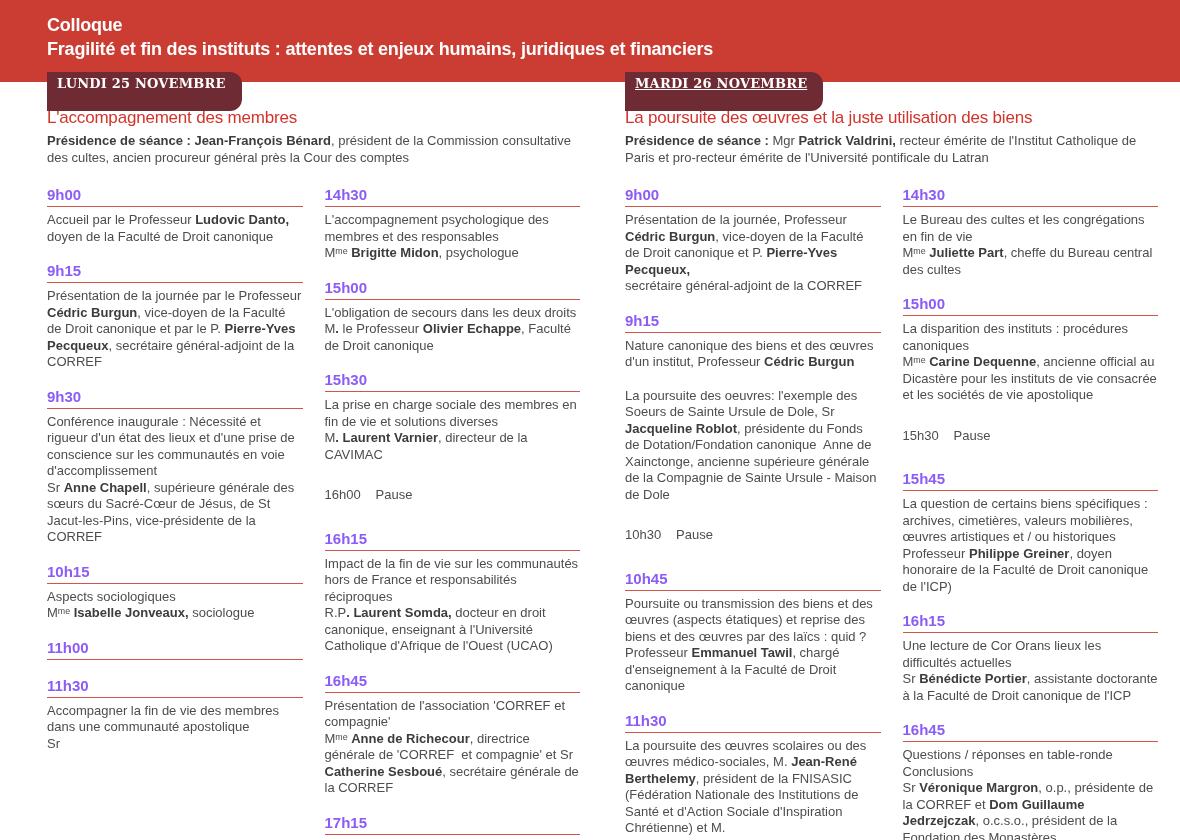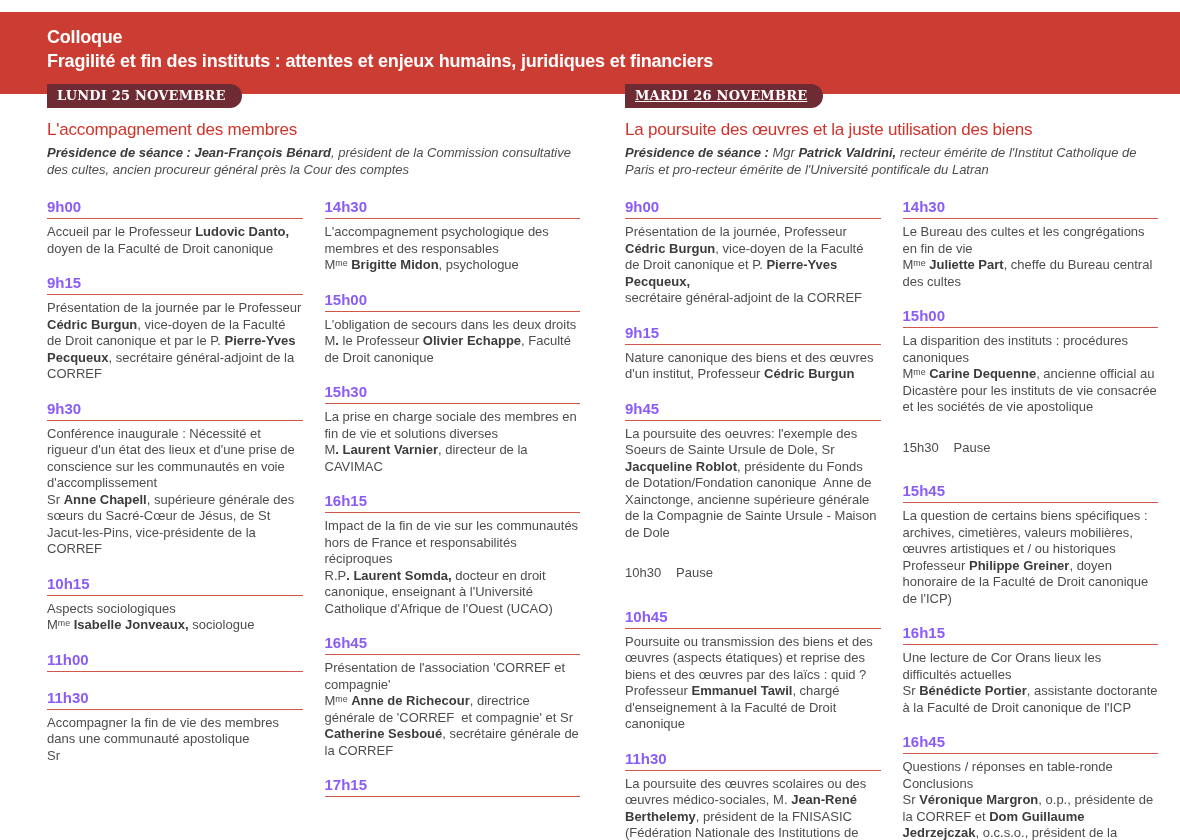--- a/index.html
+++ b/index.html
@@ -2,48 +2,47 @@
 <html><head>
 <meta charset="utf-8">
 <style>
   html,body{margin:0;padding:0;}
   body{
     width:1180px;height:840px;background:#ffffff;
     font-family:"Liberation Sans",sans-serif;color:#4d4d4d;
     -webkit-font-smoothing:antialiased;overflow:hidden;
   }
   
-  .band{position:relative;height:82px;background:#cb3c33;margin-top:12px;}
+  .band{position:relative;height:82px;background:#cb3c33;}
   .band-inner{padding:13px 0 0 47px;}
   .kicker,.main-title{
     color:#fff;font-weight:bold;font-size:18px;line-height:24px;
     letter-spacing:-0.2px;margin:0;
   }
   .badge{
-    position:absolute;top:72px;height:24px;line-height:23px;
+    position:absolute;top:72px;height:39px;line-height:23px;
     background:#6f2b33;color:#fff;
     font-family:"DejaVu Serif",serif;font-weight:bold;font-size:13px;
     padding:0 16px 0 10px;border-radius:0 12px 12px 0;
     letter-spacing:0.2px;white-space:nowrap;
   }
   .badge-0{left:47px;}
   .badge-1{left:625px;text-decoration:underline;}
   
   .content{
     display:grid;grid-template-columns:533px 533px;column-gap:45px;
     padding:26px 0 0 47px;
   }
   .day-title{
     color:#d2342b;font-size:17px;font-weight:normal;
     letter-spacing:-0.2px;margin:0 0 4px;
   }
   .presidence{
     font-size:13px;line-height:17px;margin:0 0 20px;
     white-space:pre-wrap;
-    font-style:italic;
   }
   .presidence b{color:#3c3c3c;}
   .cols{display:grid;grid-template-columns:1fr 1fr;column-gap:22px;align-items:start;}
   
   .session{margin:0 0 17px;}
   .time{
     color:#8b5cf6;font-weight:bold;font-size:15px;
     padding-bottom:3px;border-bottom:1px solid #d0554a;margin-bottom:5px;
   }
   .body{font-size:13px;line-height:16.5px;white-space:pre-wrap;}
@@ -107,20 +106,21 @@
           <div class="session">
             <div class="time">15h00</div>
             <div class="body"><span>L'obligation de secours dans les deux droits
 M</span><b>.</b><span> le Professeur </span><b>Olivier Echappe</b><span>, Faculté de Droit canonique</span></div>
           </div>
           <div class="session">
             <div class="time">15h30</div>
             <div class="body"><span>La prise en charge sociale des membres en fin de vie et solutions diverses
 M</span><b>.</b><span> </span><b>Laurent Varnier</b><span>, directeur de la CAVIMAC</span></div>
           </div>
+          <div class="pause-row"><span class="pause-time">16h00</span><span>Pause</span></div>
           <div class="session">
             <div class="time">16h15</div>
             <div class="body"><span>Impact de la fin de vie sur les communautés hors de France et responsabilités réciproques
 R.P</span><b>.</b><span> </span><b>Laurent Somda,</b><span> docteur en droit canonique, enseignant à l'Université Catholique d'Afrique de l'Ouest (UCAO)</span></div>
           </div>
           <div class="session">
             <div class="time">16h45</div>
             <div class="body"><span>Présentation de l'association 'CORREF et compagnie'
 Mᵐᵉ </span><b>Anne de Richecour</b><span>, directrice générale de 'CORREF  et compagnie' et Sr </span><b>Catherine Sesboué</b><span>, secrétaire générale de la CORREF</span></div>
           </div>
@@ -140,21 +140,20 @@
             <div class="time">9h00</div>
             <div class="body"><span>Présentation de la journée, Professeur
 </span><b>Cédric Burgun</b><span>, vice-doyen de la Faculté de Droit canonique et P. </span><b>Pierre-Yves Pecqueux,</b><span>
 secrétaire général-adjoint de la CORREF</span></div>
           </div>
           <div class="session">
             <div class="time">9h15</div>
             <div class="body"><span>Nature canonique des biens et des œuvres d'un institut, Professeur </span><b>Cédric Burgun</b></div>
           </div>
           <div class="session">
-            <div class="time">9h45</div>
             <div class="body"><span>La poursuite des oeuvres: l'exemple des Soeurs de Sainte Ursule de Dole, Sr </span><b>Jacqueline Roblot</b><span>, présidente du Fonds de Dotation/Fondation canonique  Anne de Xainctonge, ancienne supérieure générale de la Compagnie de Sainte Ursule - Maison de Dole</span></div>
           </div>
           <div class="pause-row"><span class="pause-time">10h30</span><span>Pause</span></div>
           <div class="session">
             <div class="time">10h45</div>
             <div class="body"><span>Poursuite ou transmission des biens et des œuvres (aspects étatiques) et reprise des biens et des œuvres par des laïcs : quid ?
 Professeur </span><b>Emmanuel Tawil</b><span>, chargé d'enseignement à la Faculté de Droit canonique</span></div>
           </div>
           <div class="session">
             <div class="time">11h30</div>

